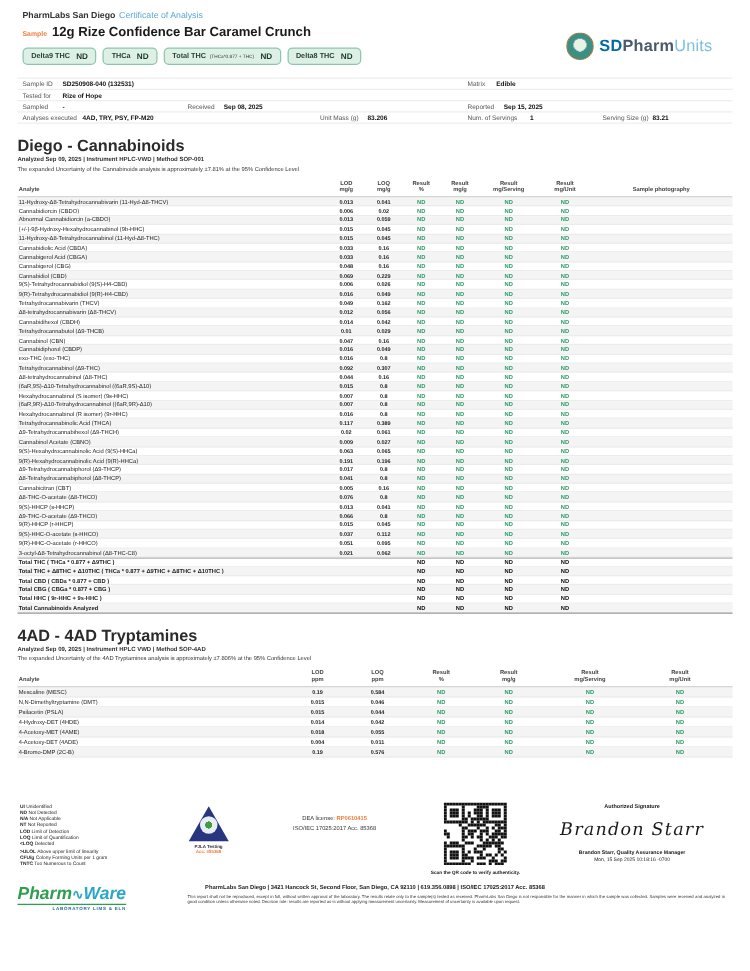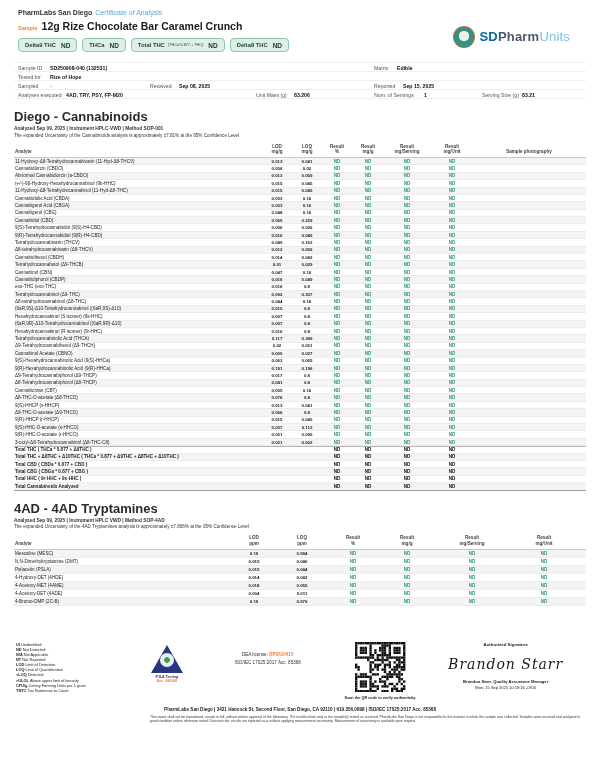--- a/index.html
+++ b/index.html
@@ -110,21 +110,21 @@
 <div class="page">
 
 
   <div class="subhead">
     <div>
       <div class="lab-line">
         <span>PharmLabs San Diego</span><span class="coa">Certificate of Analysis</span>
       </div>
       <div class="sample-line">
         <span class="sample-tag">Sample</span>
-        <span class="sample-name">12g Rize Chocolate Bar Caramel Crunch</span>
+        <span class="sample-name">12g Rize Confidence Bar Caramel Crunch</span>
       </div>
       <div class="pills">
         <div class="pill">
           <span>Delta9 THC</span>
           <span class="nd">ND</span>
         </div>
         <div class="pill">
           <span>THCa</span>
           <span class="nd">ND</span>
         </div>
@@ -959,15 +959,19 @@
       </div>
       <div class="sig">
         <div class="sig-label">Authorized Signature</div>
         <div class="sig-script">Brandon  Starr</div>
         <div class="sig-name">Brandon Starr, Quality Assurance Manager</div>
         <div class="sig-date">Mon, 15 Sep 2025 10:18:16 -0700</div>
       </div>
     </div>
     <div class="address">PharmLabs San Diego | 3421 Hancock St, Second Floor, San Diego, CA 92110 | 619.356.0898 | ISO/IEC 17025:2017 Acc. 85368</div>
     <div class="disclaimer">This report shall not be reproduced, except in full, without written approval of the laboratory. The results relate only to the sample(s) tested as received. PharmLabs San Diego is not responsible for the manner in which the sample was collected. Samples were received and analyzed in good condition unless otherwise noted. Decision rule: results are reported as-is without applying measurement uncertainty. Measurement of uncertainty is available upon request.</div>
+    <div class="pw">
+      <div class="pw-row"><span class="pw-pharm">Pharm</span><span class="pw-wave">∿</span><span class="pw-ware">Ware</span></div>
+      <div class="pw-sub">LABORATORY LIMS &amp; ELN</div>
+    </div>
   </div>
 
 </div>
 
 </body></html>

